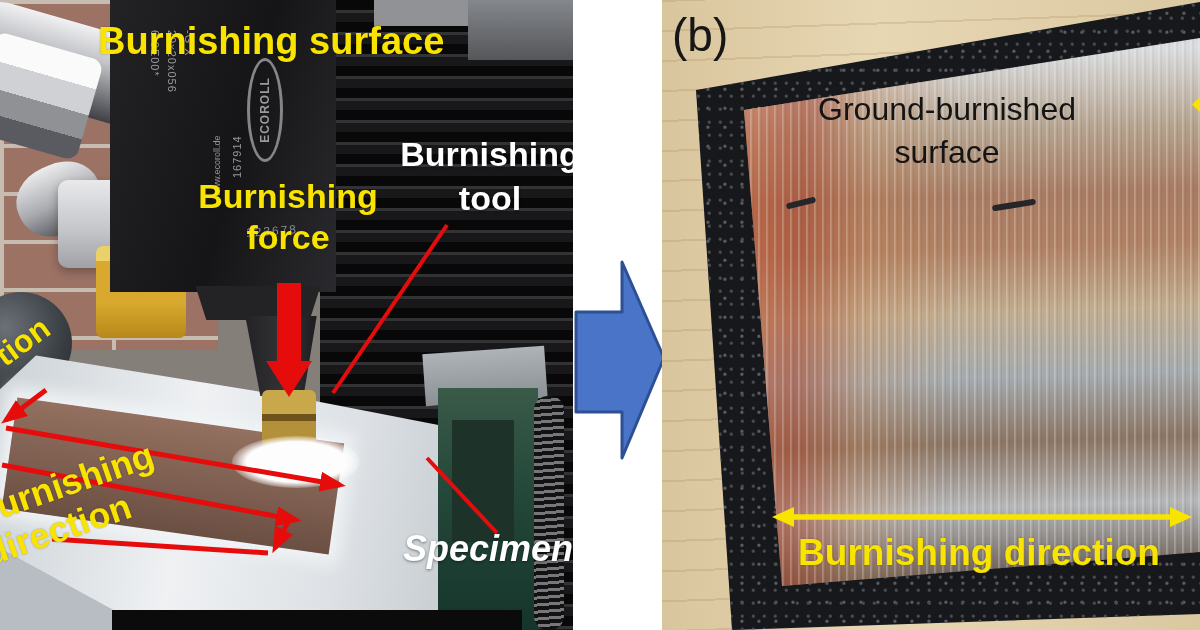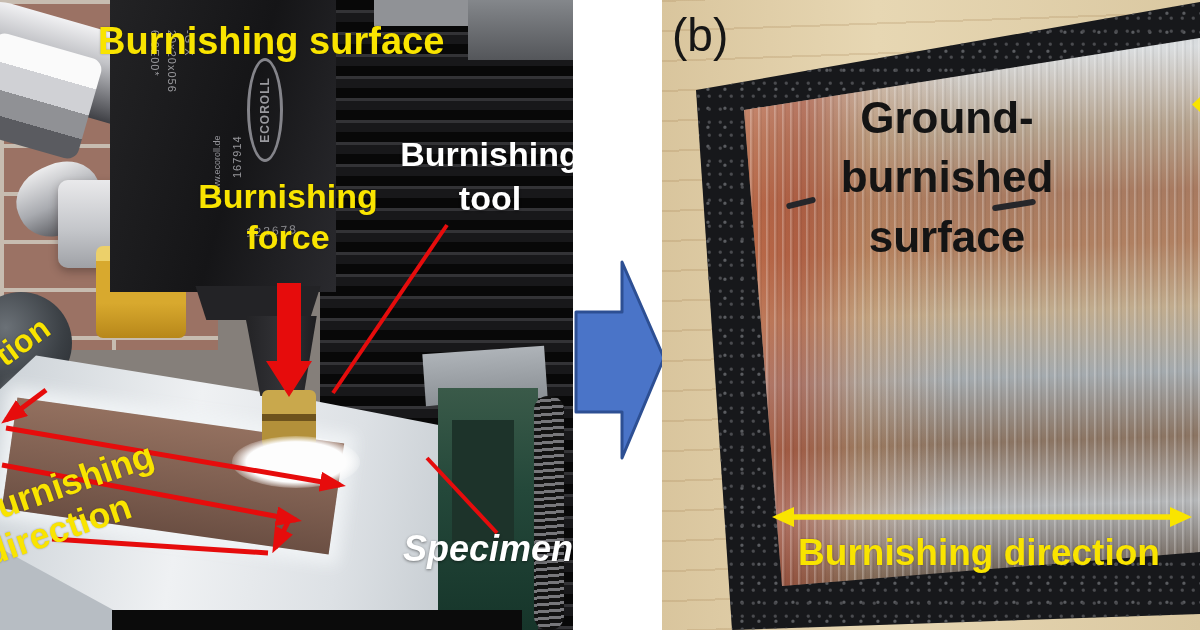--- a/index.html
+++ b/index.html
@@ -89,21 +89,21 @@
     background-image:radial-gradient(circle at 30% 40%,#4a4b4f 1px,transparent 2.2px),
                      radial-gradient(circle at 70% 70%,#5a5c60 1px,transparent 2.2px);
     background-size:11px 13px,17px 19px;}
   .specface{left:0;top:0;width:538px;height:630px;
     clip-path:polygon(82px 110px,538px 38px,538px 552px,120px 586px);
     background-image:
       repeating-linear-gradient(90deg,rgba(255,255,255,.25) 0 1px,rgba(0,0,0,.05) 3px 4px,transparent 4px 8px),
       linear-gradient(92deg,rgba(196,92,52,0) 5%,rgba(203,96,56,.55) 14%,rgba(172,72,46,.6) 26%,rgba(198,132,82,.28) 38%,rgba(0,0,0,0) 54%),
       linear-gradient(178deg,#c3c8cc 0%,#dadddf 10%,#b5a28d 22%,#a87a60 32%,#b08061 40%,#c1ac8e 50%,#a4aaae 60%,#8b7462 70%,#b5b7b9 80%,#6f6359 90%,#4e4740 100%);}
   .lblBtag{left:10px;top:8px;font-size:46px;font-weight:400;color:#161616;}
-  .lblSurface{left:130px;top:88px;width:310px;text-align:center;font-size:44px;font-weight:700;
+  .lblSurface{left:130px;top:88px;width:310px;text-align:center;font-size:32px;font-weight:400;
     color:#141414;line-height:1.35;}
   .dash{position:absolute;background:#26262a;border-radius:3px;height:6px;}
   .dash1{left:124px;top:200px;width:30px;transform:rotate(-14deg);}
   .dash2{left:330px;top:202px;width:44px;transform:rotate(-9deg);}
   .dblarrow{left:108px;top:502px;width:424px;height:30px;}
   .lblDirB{left:102px;top:532px;width:430px;text-align:center;font-size:37px;}
   .ytip{left:530px;top:96px;width:9px;height:17px;background:#f9e400;
     clip-path:polygon(100% 0,100% 100%,0 50%);}
 </style>
 </head>

